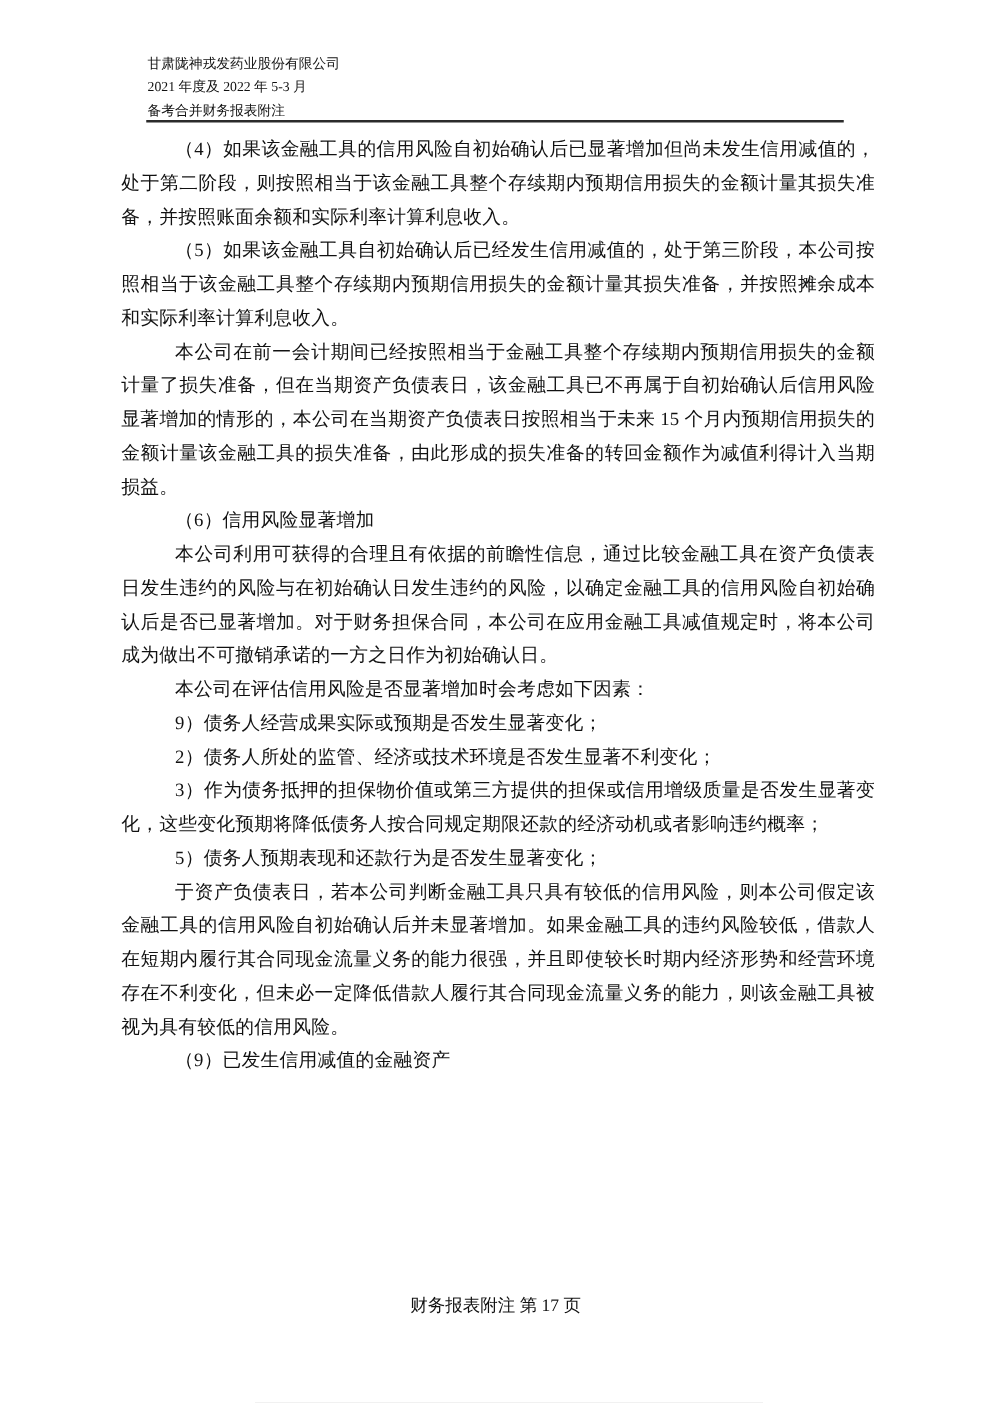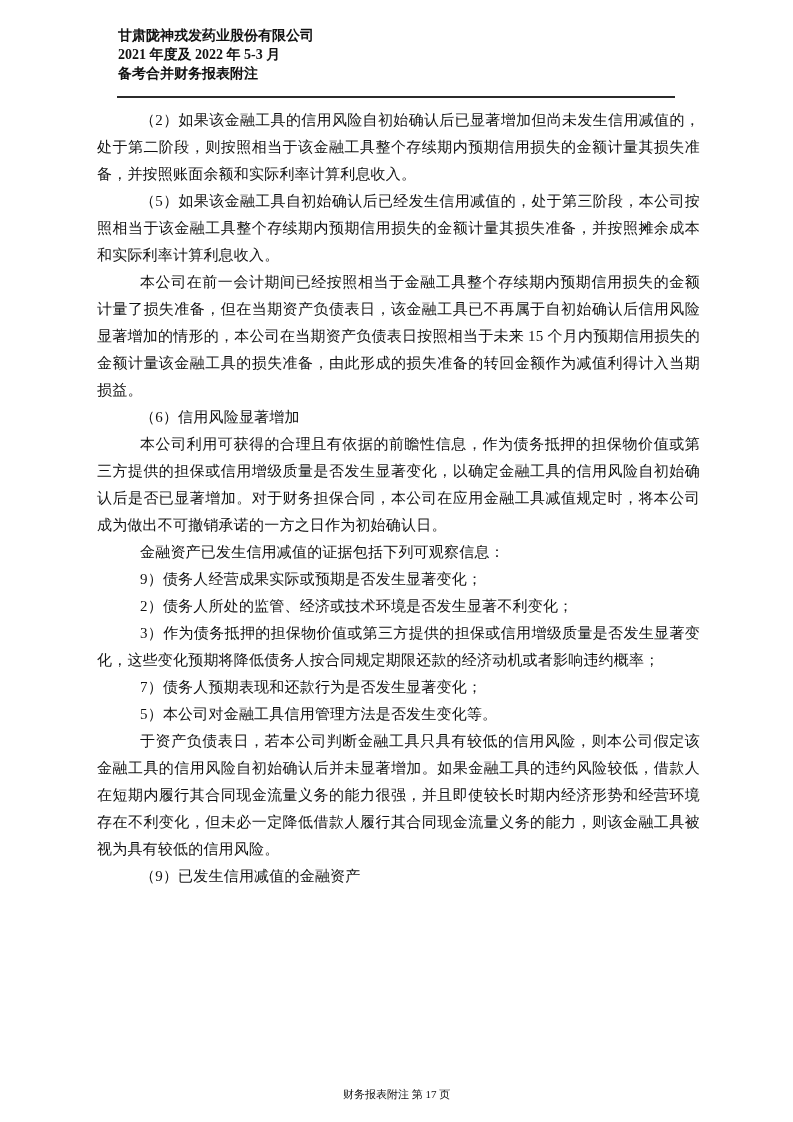--- a/index.html
+++ b/index.html
@@ -9,25 +9,24 @@
     height: 1122px;
     margin: 0 auto;
     background: #ffffff;
     font-family: "Liberation Serif", "DejaVu Serif", serif;
     color: #111111;
     overflow: hidden;
   }
   .doc-header {
     position: absolute;
     left: 118px;
-    top: 26px;
-    font-size: 14px;
+    top: 42px;
+    font-size: 11px;
     line-height: 19px;
     white-space: nowrap;
-    font-weight: bold;
   }
   .header-rule {
     position: absolute;
     left: 117px;
     top: 96px;
     width: 558px;
     height: 0;
     border-top: 2px solid #2b2b2b;
   }
   .doc-body {
@@ -43,50 +42,48 @@
   .doc-body p {
     margin: 0;
     text-indent: 43px;
   }
   .doc-footer {
     position: absolute;
     left: 0;
     top: 1036px;
     width: 100%;
     text-align: center;
-    font-size: 11px;
+    font-size: 14px;
     line-height: 20px;
-    margin-top: 48px;
   }
 </style>
 </head>
 <body>
 
 <div class="page">
 
   <div class="doc-header">
     <div>甘肃陇神戎发药业股份有限公司</div>
     <div>2021 年度及 2022 年 5-3 月</div>
     <div>备考合并财务报表附注</div>
   </div>
 
   <div class="header-rule"></div>
 
   <div class="doc-body">
-    <p>（2）如果该金融工具的信用风险自初始确认后已显著增加但尚未发生信用减值的，处于第二阶段，则按照相当于该金融工具整个存续期内预期信用损失的金额计量其损失准备，并按照账面余额和实际利率计算利息收入。</p>
+    <p>（4）如果该金融工具的信用风险自初始确认后已显著增加但尚未发生信用减值的，处于第二阶段，则按照相当于该金融工具整个存续期内预期信用损失的金额计量其损失准备，并按照账面余额和实际利率计算利息收入。</p>
     <p>（5）如果该金融工具自初始确认后已经发生信用减值的，处于第三阶段，本公司按照相当于该金融工具整个存续期内预期信用损失的金额计量其损失准备，并按照摊余成本和实际利率计算利息收入。</p>
     <p>本公司在前一会计期间已经按照相当于金融工具整个存续期内预期信用损失的金额计量了损失准备，但在当期资产负债表日，该金融工具已不再属于自初始确认后信用风险显著增加的情形的，本公司在当期资产负债表日按照相当于未来 15 个月内预期信用损失的金额计量该金融工具的损失准备，由此形成的损失准备的转回金额作为减值利得计入当期损益。</p>
     <p>（6）信用风险显著增加</p>
-    <p>本公司利用可获得的合理且有依据的前瞻性信息，作为债务抵押的担保物价值或第三方提供的担保或信用增级质量是否发生显著变化，以确定金融工具的信用风险自初始确认后是否已显著增加。对于财务担保合同，本公司在应用金融工具减值规定时，将本公司成为做出不可撤销承诺的一方之日作为初始确认日。</p>
-    <p>金融资产已发生信用减值的证据包括下列可观察信息：</p>
+    <p>本公司利用可获得的合理且有依据的前瞻性信息，通过比较金融工具在资产负债表日发生违约的风险与在初始确认日发生违约的风险，以确定金融工具的信用风险自初始确认后是否已显著增加。对于财务担保合同，本公司在应用金融工具减值规定时，将本公司成为做出不可撤销承诺的一方之日作为初始确认日。</p>
+    <p>本公司在评估信用风险是否显著增加时会考虑如下因素：</p>
     <p>9）债务人经营成果实际或预期是否发生显著变化；</p>
     <p>2）债务人所处的监管、经济或技术环境是否发生显著不利变化；</p>
     <p>3）作为债务抵押的担保物价值或第三方提供的担保或信用增级质量是否发生显著变化，这些变化预期将降低债务人按合同规定期限还款的经济动机或者影响违约概率；</p>
-    <p>7）债务人预期表现和还款行为是否发生显著变化；</p>
-    <p>5）本公司对金融工具信用管理方法是否发生变化等。</p>
+    <p>5）债务人预期表现和还款行为是否发生显著变化；</p>
     <p>于资产负债表日，若本公司判断金融工具只具有较低的信用风险，则本公司假定该金融工具的信用风险自初始确认后并未显著增加。如果金融工具的违约风险较低，借款人在短期内履行其合同现金流量义务的能力很强，并且即使较长时期内经济形势和经营环境存在不利变化，但未必一定降低借款人履行其合同现金流量义务的能力，则该金融工具被视为具有较低的信用风险。</p>
     <p>（9）已发生信用减值的金融资产</p>
   </div>
 
   <div class="doc-footer">
     <span>财务报表附注 第 17 页</span>
   </div>
 
 </div>
 

